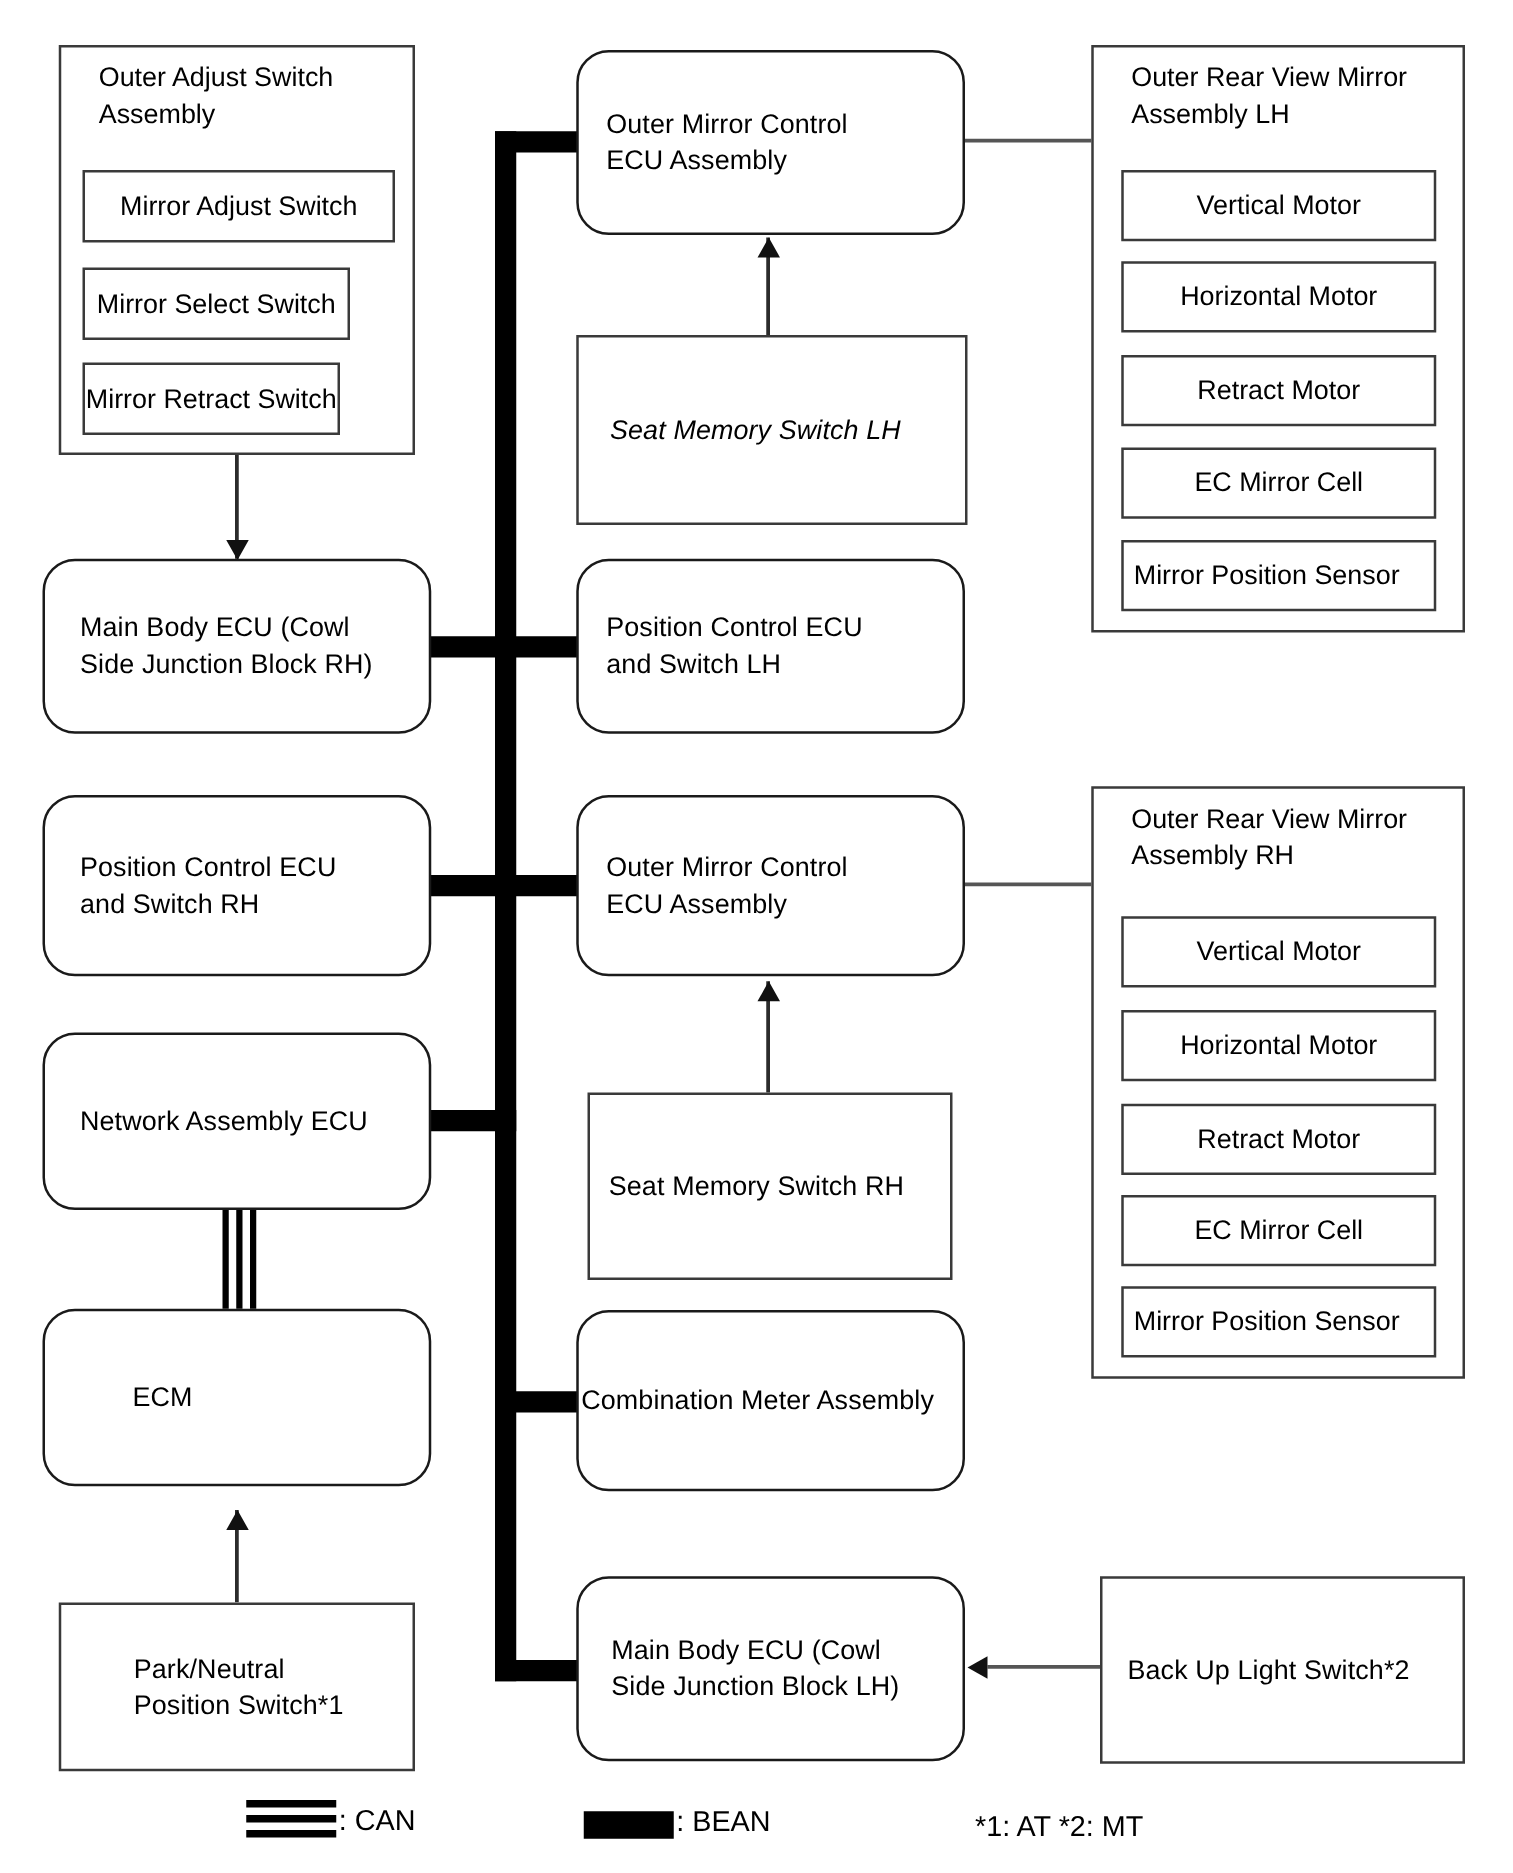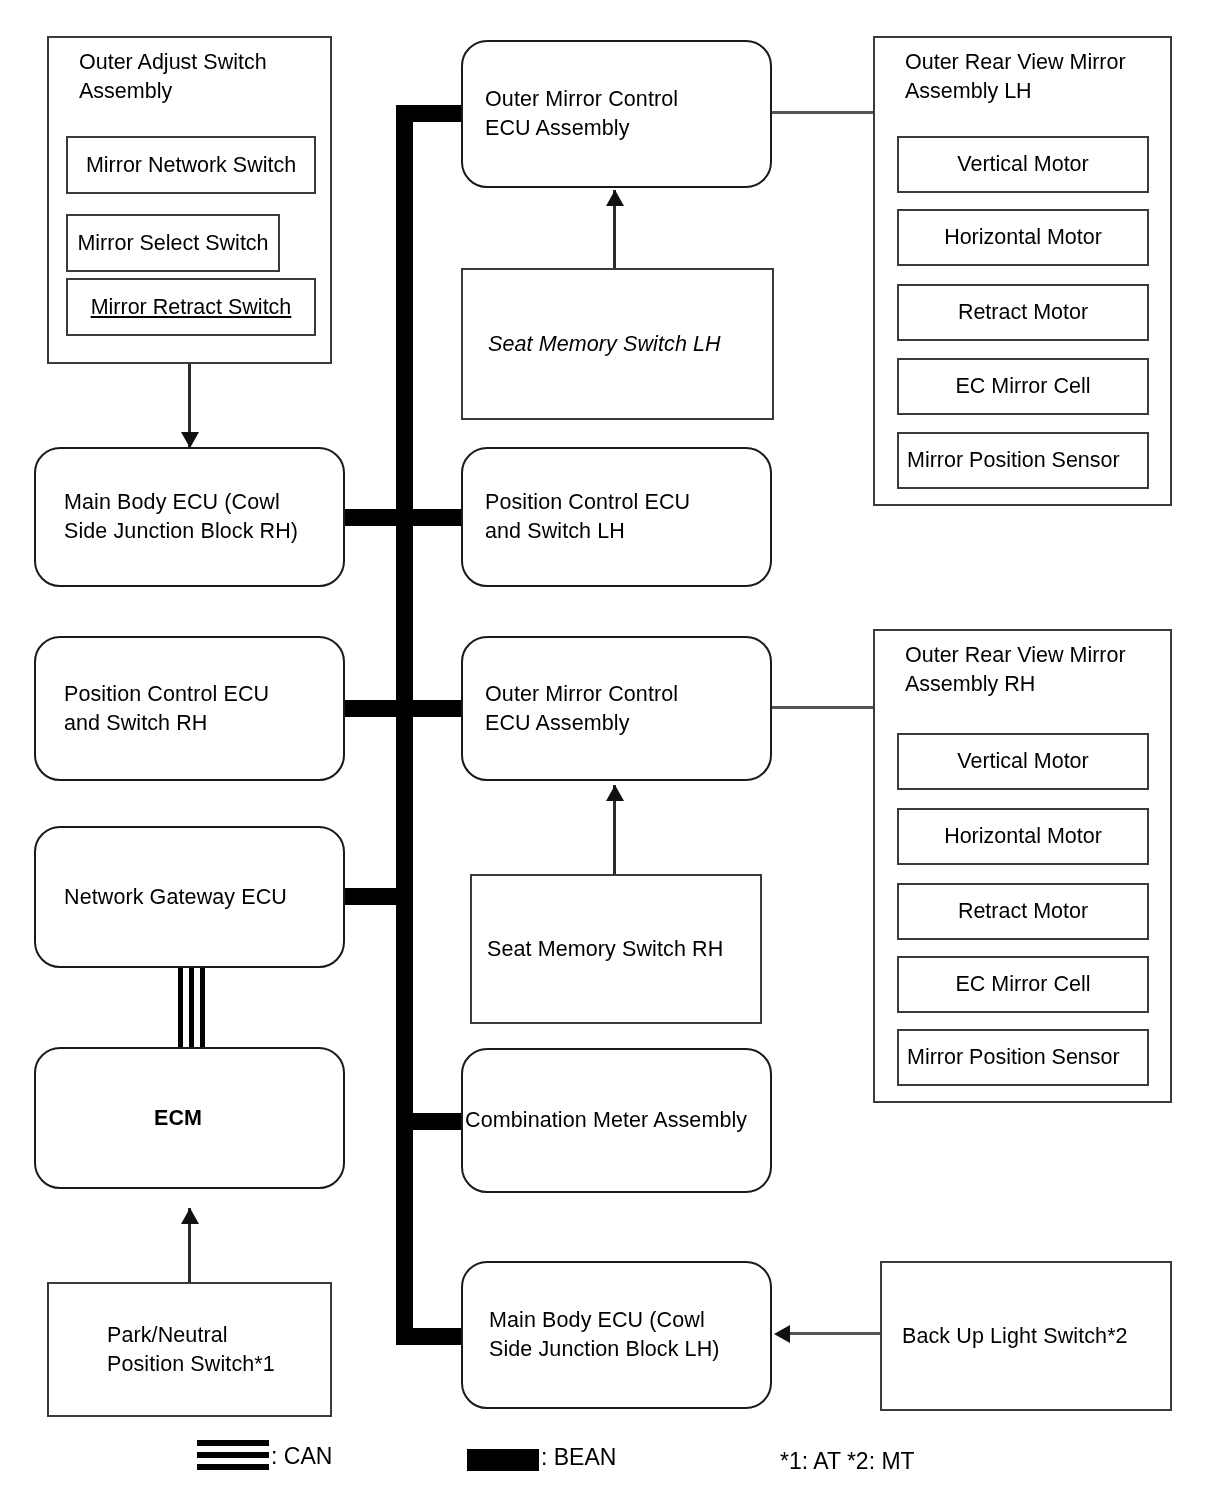--- a/index.html
+++ b/index.html
@@ -191,46 +191,46 @@
 
   <div class="wire" style="left:772px; top:706px; width:102px; height:3px;"></div>
 
   <div class="wire" style="left:790px; top:1332px; width:90px; height:3px;"></div>
   <div class="arrow-left" style="left:774px; top:1325px;"></div>
 
   <div class="group" style="left:47px; top:36px; width:285px; height:328px;">
     <div class="group-title">Outer Adjust Switch
 Assembly</div>
     <div class="sub" style="left:17px; top:98px; width:250px; height:58px;">
-      <span>Mirror Network Switch</span>
+      <span>Mirror Adjust Switch</span>
     </div>
     <div class="sub" style="left:17px; top:176px; width:214px; height:58px;">
       <span>Mirror Select Switch</span>
     </div>
-    <div class="sub" style="left:17px; top:240px; width:250px; height:58px;text-decoration:underline;">
+    <div class="sub" style="left:17px; top:252px; width:206px; height:58px;">
       <span>Mirror Retract Switch</span>
     </div>
   </div>
 
   <div class="node rounded pad-left" style="left:34px; top:447px; width:311px; height:140px;">
     <span class="label">Main Body ECU (Cowl
 Side Junction Block RH)</span>
   </div>
 
   <div class="node rounded pad-left" style="left:34px; top:636px; width:311px; height:145px;">
     <span class="label">Position Control ECU
 and Switch RH</span>
   </div>
 
   <div class="node rounded pad-left" style="left:34px; top:826px; width:311px; height:142px;">
-    <span class="label">Network Gateway ECU</span>
+    <span class="label">Network Assembly ECU</span>
   </div>
 
   <div class="node rounded pad-left" style="left:34px; top:1047px; width:311px; height:142px;">
-    <span class="label" style="padding-left:118px;font-weight:bold;">ECM</span>
+    <span class="label" style="padding-left:70px;">ECM</span>
   </div>
 
   <div class="node sq pad-left" style="left:47px; top:1282px; width:285px; height:135px;">
     <span class="label" style="padding-left:58px;">Park/Neutral
 Position Switch*1</span>
   </div>
 
   <div class="node rounded pad-left" style="left:461px; top:40px; width:311px; height:148px;">
     <span class="label" style="padding-left:22px;">Outer Mirror Control
 ECU Assembly</span>

